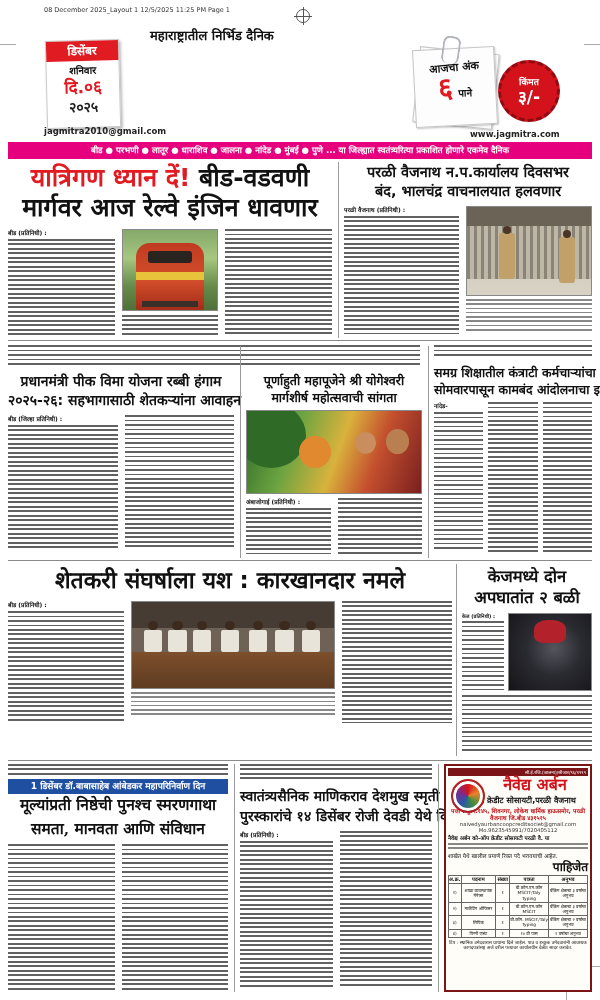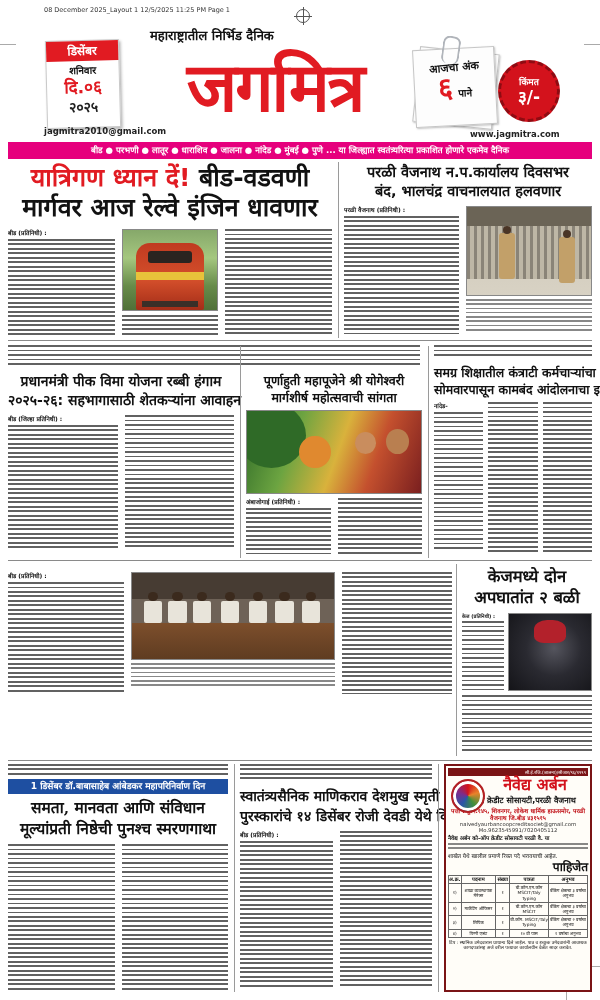--- a/index.html
+++ b/index.html
@@ -95,21 +95,20 @@
   <div class="cropline" style="left:566px;top:948px;width:1px;height:52px;"></div>
   <div class="cropline" style="left:580px;top:966px;width:20px;height:1px;"></div>
 
   <div class="calendar">
     <div class="month">डिसेंबर</div>
     <div class="wd">शनिवार</div>
     <div class="dt">दि.०६</div>
     <div class="yr">२०२५</div>
   </div>
   <div class="tagline">महाराष्ट्रातील निर्भिड दैनिक</div>
-  <div class="title">जगमित्र</div>
 
   <div class="note">
     <div class="paper p1"></div>
     <div class="paper p2">
       <div class="l1">आजचा अंक</div>
       <div><span class="num">६</span>
            <span class="pw">पाने</span></div>
     </div>
     <div class="clip"></div>
   </div>
@@ -231,20 +230,21 @@
         </div>
       <div class="col">
           <div class="greek gfill"></div>
         </div>
     </div>
   </div>
 
   <div class="hrule" style="top:560px;"></div>
 
   <div class="abs" style="left:8px;top:566px;width:444px;">
+    <div class="hl" style="font-size:23px;line-height:29px;">शेतकरी संघर्षाला यश : कारखानदार नमले</div>
     <div class="cols" style="margin-top:6px;height:122px;">
       <div class="col" style="flex:0 0 116px;">
         <div class="dateline">बीड (प्रतिनिधी) :</div>
         <div class="greek gfill"></div>
       </div>
       <div class="col" style="flex:0 0 204px;">
         <div class="photo meet-bg" style="height:88px;">
           <div class="person" style="left:6%;">
               <div class="head"></div>
             </div>
@@ -292,22 +292,22 @@
       </div>
     </div>
     <div class="greek" style="height:56px;margin-top:4px;"></div>
   </div>
 
   <div class="hrule" style="top:760px;"></div>
 
   <div class="abs" style="left:8px;top:764px;width:220px;">
     <div class="greek" style="height:12px;"></div>
     <div class="bluestrip" style="margin-top:3px;height:15px;">1 डिसेंबर डॉ.बाबासाहेब आंबेडकर महापरिनिर्वाण दिन</div>
+    <div class="hl" style="font-size:15.5px;line-height:21px;font-family:'DejaVu Serif',serif;">मूल्यांप्रती निष्ठेची पुनश्च स्मरणगाथा</div>
     <div class="hl" style="font-size:15.5px;line-height:21px;margin-top:3px;font-family:'DejaVu Serif',serif;">समता, मानवता आणि संविधान</div>
-    <div class="hl" style="font-size:15.5px;line-height:21px;font-family:'DejaVu Serif',serif;">मूल्यांप्रती निष्ठेची पुनश्च स्मरणगाथा</div>
     <div class="cols" style="margin-top:5px;height:148px;">
       <div class="col">
           <div class="greek gfill"></div>
         </div>
       <div class="col">
           <div class="greek gfill"></div>
         </div>
     </div>
   </div>
 

